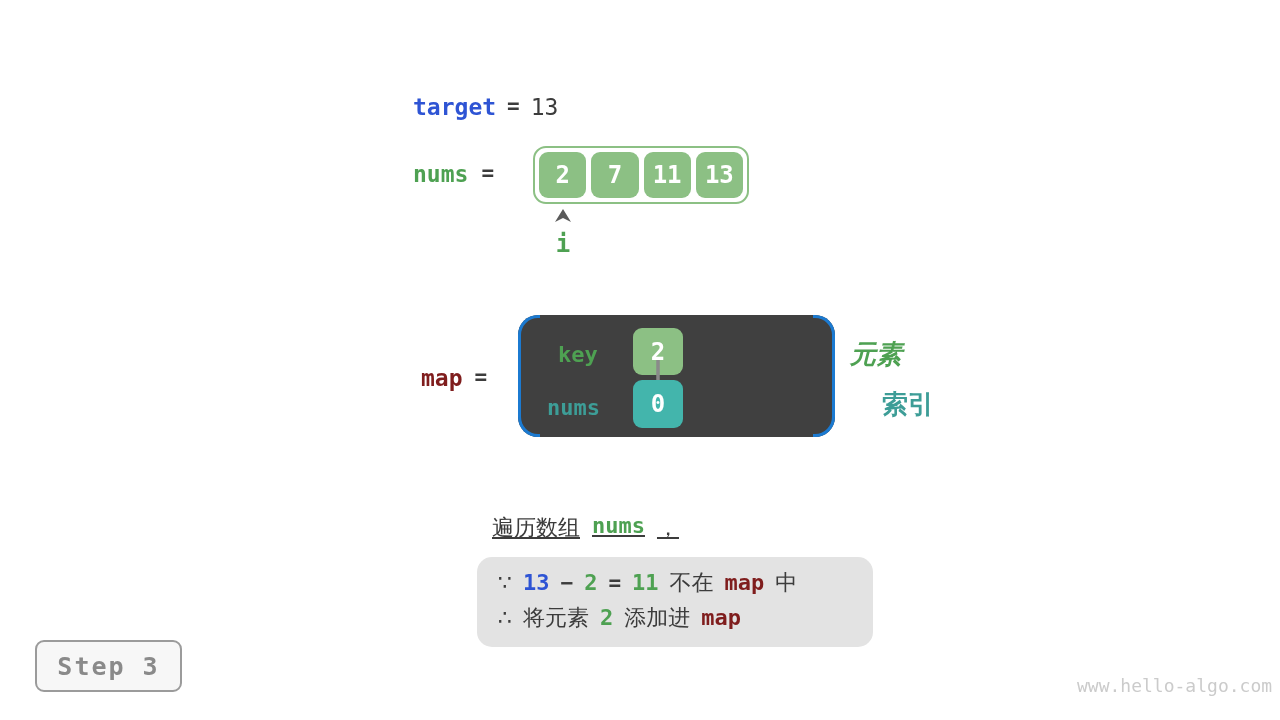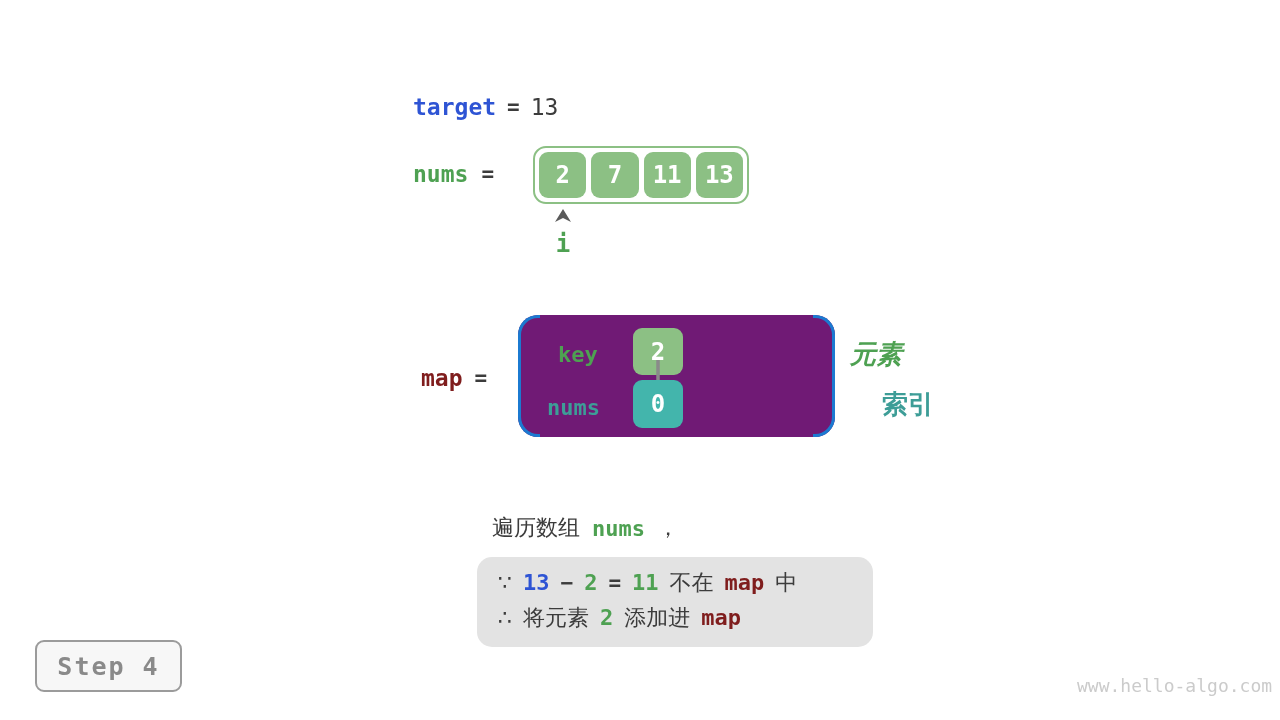--- a/index.html
+++ b/index.html
@@ -6,21 +6,21 @@
   .canvas {
     position: relative;
     width: 1280px;
     height: 720px;
     background: #ffffff;
     overflow: hidden;
     font-family: "DejaVu Sans", "Liberation Sans", sans-serif;
     color: #3c3c3c;
   }
   .abs { position: absolute; }
-  .row { display: flex; align-items: center; }
+  .row { display: flex; align-items: flex-start; }
   .code { font-family: "DejaVu Sans Mono", "Liberation Mono", monospace; font-weight: bold; }
 
   
   .target-row { left: 413px; top: 94px; gap: 11px; font-size: 23px; }
   .blue-strong { color: #2e54d4; }
   .blue-bright { color: #7f1d1d; }
   .green-text  { color: #4ea152; }
   .teal-text   { color: #3d9d97; }
   .dark        { color: #3c3c3c; }
   .eq { font-family: "DejaVu Sans Mono", "Liberation Mono", monospace; font-weight: 600; font-size: 21px; color: #3c3c3c; }
@@ -41,21 +41,21 @@
     color: #ffffff; font-family: "DejaVu Sans Mono", "Liberation Mono", monospace;
     font-weight: bold; font-size: 24px;
   }
   .pointer-caret { left: 554px; top: 209px; }
   .pointer-label { left: 554px; top: 230px; width: 18px; text-align: center; font-size: 24px; }
 
   
   .map-row { left: 421px; top: 365px; gap: 12px; font-size: 23px; }
   .map-box {
     left: 518px; top: 315px; width: 317px; height: 122px;
-    background: #701a75; border-radius: 20px;
+    background: #404040; border-radius: 20px;
   }
   .paren {
     position: absolute; top: 0; bottom: 0; width: 22px;
     box-sizing: border-box; border: 3px solid #1b7ad1;
   }
   .paren-left  { left: 0;  border-right: none; border-radius: 20px 0 0 20px; }
   .paren-right { right: 0; border-left:  none; border-radius: 0 20px 20px 0; }
   .key-label   { left: 40px; top: 27px; font-size: 22px; }
   .value-label { left: 29px; top: 80px; font-size: 22px; }
   .kv-cell {
@@ -65,21 +65,21 @@
     font-weight: bold; font-size: 24px;
   }
   .key-cell   { left: 115px; top: 13px; height: 47px; background: #8cc084; }
   .value-cell { left: 115px; top: 65px; height: 48px; background: #43b5ac; }
   .kv-arrow { position: absolute; left: 132px; top: 45px; }
   .side-label { font-size: 26px; font-weight: bold; }
   .label-element { left: 850px; top: 337px; font-style: italic; }
   .label-index   { left: 850px; top: 387px; margin-left: 32px; }
 
   
-  .caption-row { left: 492px; top: 513px; gap: 12px; font-size: 22px; }
+  .caption-row { left: 492px; top: 513px; gap: 12px; font-size: 22px; text-decoration: underline; }
   .caption-row .code { font-size: 22px; }
 
   
   .note-box {
     left: 477px; top: 557px; width: 396px; height: 90px;
     box-sizing: border-box;
     background: #e3e3e3; border-radius: 15px;
     padding: 11px 0 0 21px;
   }
   .note-line { display: flex; align-items: baseline; gap: 11px; font-size: 22px; height: 35px; }
@@ -171,18 +171,18 @@
     <div class="note-line">
       <span class="dark">∴</span>
       <span class="dark">将元素</span>
       <span class="tok-code green-text">2</span>
       <span class="dark">添加进</span>
       <span class="tok-code blue-bright">map</span>
     </div>
   </div>
 
   <div class="abs step-box">
-    <span class="step-text">Step 4</span>
+    <span class="step-text">Step 3</span>
   </div>
 
   <div class="abs watermark">www.hello-algo.com</div>
 
 </div>
 
 </body></html>

